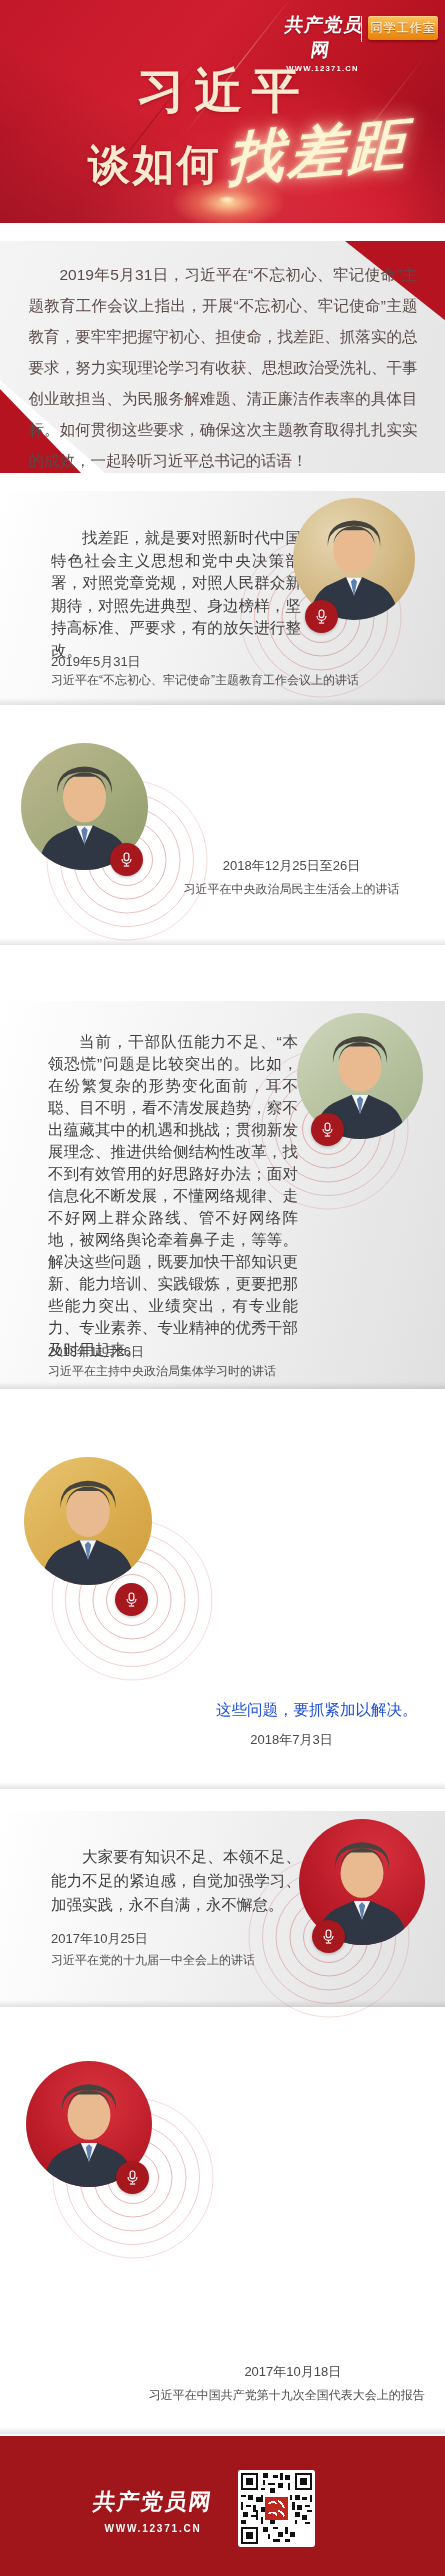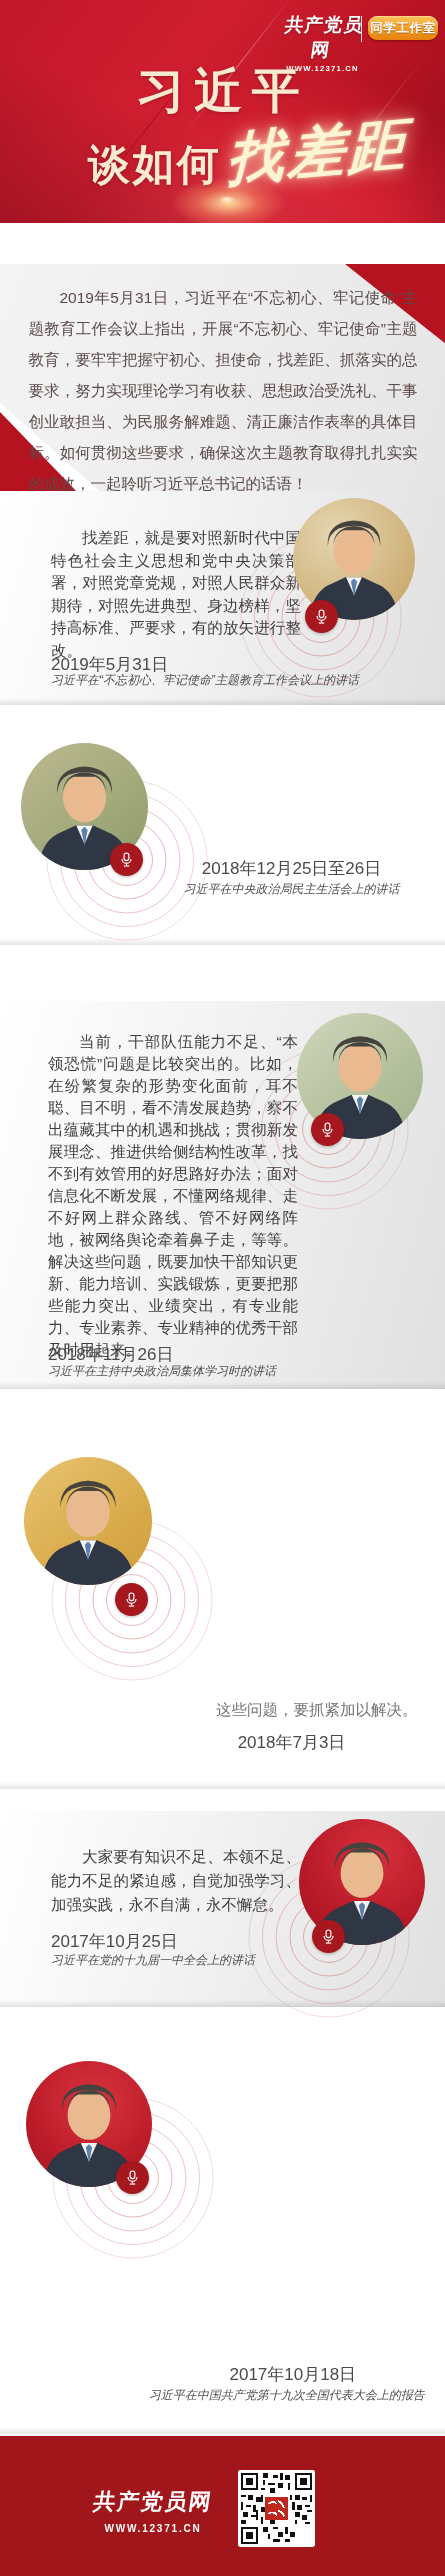--- a/index.html
+++ b/index.html
@@ -19,35 +19,35 @@
     background:radial-gradient(ellipse at center,rgba(255,226,160,.95) 0%,rgba(255,160,110,.45) 38%,rgba(255,120,90,0) 72%);}
   .flare-core{position:absolute;left:219px;top:196px;width:15.5px;height:7.1px;border-radius:50%;
     background:radial-gradient(ellipse,#fff6d8 0%,rgba(255,246,216,0) 80%);}
 
   .brand{position:absolute;left:278px;top:12px;width:89px;text-align:center;color:#fff;}
   .brand-name{font-size:18.4px;font-weight:bold;letter-spacing:1.2px;transform:skewX(-8deg);
     font-family:"DejaVu Serif","Liberation Serif",serif;text-shadow:0 0.6px 1.2px rgba(90,0,10,.5);}
   .brand-url{font-size:7.7px;font-weight:bold;letter-spacing:1.2px;margin-top:2.4px;}
   .brand-sep{position:absolute;left:361px;top:15.5px;width:1.2px;height:26px;background:rgba(255,255,255,.85);}
   .badge{position:absolute;left:368px;top:16px;width:70px;height:24px;line-height:24px;text-align:center;
-    background:linear-gradient(#fbc45c 0%,#f29b27 55%,#e8820c 100%);border-radius:9px;
+    background:linear-gradient(#fbc45c 0%,#f29b27 55%,#e8820c 100%);border-radius:3px;
     box-shadow:inset 0 0.6px 0 rgba(255,255,255,.6),0 1.2px 2.4px rgba(90,0,10,.45);
-    color:#fff;font-size:12.5px;font-weight:bold;letter-spacing:0.6px;text-shadow:0 0.6px 0.6px rgba(120,60,0,.6);}
+    color:#fff;font-size:12.5px;font-weight:normal;letter-spacing:0.6px;text-shadow:0 0.6px 0.6px rgba(120,60,0,.6);}
 
   .title-1{position:absolute;left:0;top:59px;width:446px;text-align:center;color:#f7ead0;
     font-size:48px;font-weight:bold;letter-spacing:9.5px;text-shadow:0 1.2px 3.6px rgba(90,0,10,.35);}
   .title-2a{position:absolute;left:88px;top:137px;color:#f7ead0;font-size:42px;font-weight:bold;letter-spacing:2.4px;
     text-shadow:0 1.2px 3.6px rgba(90,0,10,.35);}
   .title-2b{position:absolute;left:227px;top:114px;color:#fdf4d4;font-size:57px;font-weight:bold;font-style:italic;
     font-family:"DejaVu Serif","Liberation Serif",serif;transform:rotate(-5deg) skewX(-6deg);letter-spacing:3.6px;
     text-shadow:0 0 16.6px rgba(255,244,200,.95),0 0 3.6px rgba(255,244,200,.7);}
 
   
   .intro{position:absolute;left:0;top:241px;width:446px;height:232px;
-    background:linear-gradient(110deg,#f4f4f4 0%,#ececec 55%,#e5e5e5 100%);margin-top:23px;}
+    background:linear-gradient(110deg,#f4f4f4 0%,#ececec 55%,#e5e5e5 100%);}
   .tri-tr{position:absolute;top:0;right:0;width:101px;height:80px;background:#b5131f;
     clip-path:polygon(0 0,100% 0,100% 100%);}
   .tri-bl-stripe{position:absolute;bottom:0;left:0;width:105px;height:93px;background:#fff;
     clip-path:polygon(0 0,0 100%,100% 100%);}
   .tri-bl{position:absolute;bottom:0;left:0;width:81px;height:84px;background:#b5131f;
     clip-path:polygon(0 0,0 100%,100% 100%);}
   .intro-text{position:absolute;left:28.5px;top:18px;width:389px;font-size:15.5px;line-height:31px;color:#5c4a4a;
     text-align:justify;text-indent:2em;margin:0;}
 
   
@@ -70,23 +70,23 @@
     display:flex;align-items:center;justify-content:center;box-shadow:0 1.2px 3px rgba(0,0,0,.25);padding:0;cursor:pointer;}
   .rings{position:absolute;z-index:1;}
   .ring{position:absolute;border-radius:50%;border:0.6px solid rgba(205,95,95,.45);transform:translate(-50%,-50%);left:0;top:0;}
   .r1{width:50px;height:50px;}
   .r2{width:77px;height:77px;}
   .r3{width:105px;height:105px;border-color:rgba(205,95,95,.38);}
   .r4{width:132px;height:132px;border-color:rgba(205,95,95,.30);}
   .r5{width:159px;height:159px;border-color:rgba(205,95,95,.22);}
 
   .quote{position:absolute;margin:0;font-size:15.5px;color:#3f3f3f;text-align:justify;text-indent:2em;}
-  .quote-extra{position:absolute;margin:0;font-size:15.5px;color:#737373;text-indent:2em;}
-  .meta-date{position:absolute;font-size:17px;color:#4a4a4a;}
-  .meta-caption{position:absolute;font-size:12px;color:#4f4f4f;font-style:italic;}
+  .quote-extra{position:absolute;margin:0;font-size:15.5px;color:#1d4ed8;text-indent:2em;}
+  .meta-date{position:absolute;font-size:13px;color:#4a4a4a;}
+  .meta-caption{position:absolute;font-size:12px;color:#4f4f4f;}
   .ra{text-align:center;}
 
   
   .footer{position:absolute;left:0;top:2436px;width:446px;height:140px;background:#a0161b;}
   .f-brand{position:absolute;left:89px;top:51px;width:128px;text-align:center;color:#fff;}
   .f-name{font-size:22px;font-weight:bold;letter-spacing:1.8px;transform:skewX(-8deg);
     font-family:"DejaVu Serif","Liberation Serif",serif;}
   .f-url{font-size:10px;font-weight:bold;letter-spacing:1.8px;margin-top:6px;}
   .qr{position:absolute;left:238px;top:34px;width:77px;height:77px;background:#fff;border-radius:2.4px;padding:3px;box-sizing:border-box;}
   .qr svg{display:block;width:100%;height:100%;}

